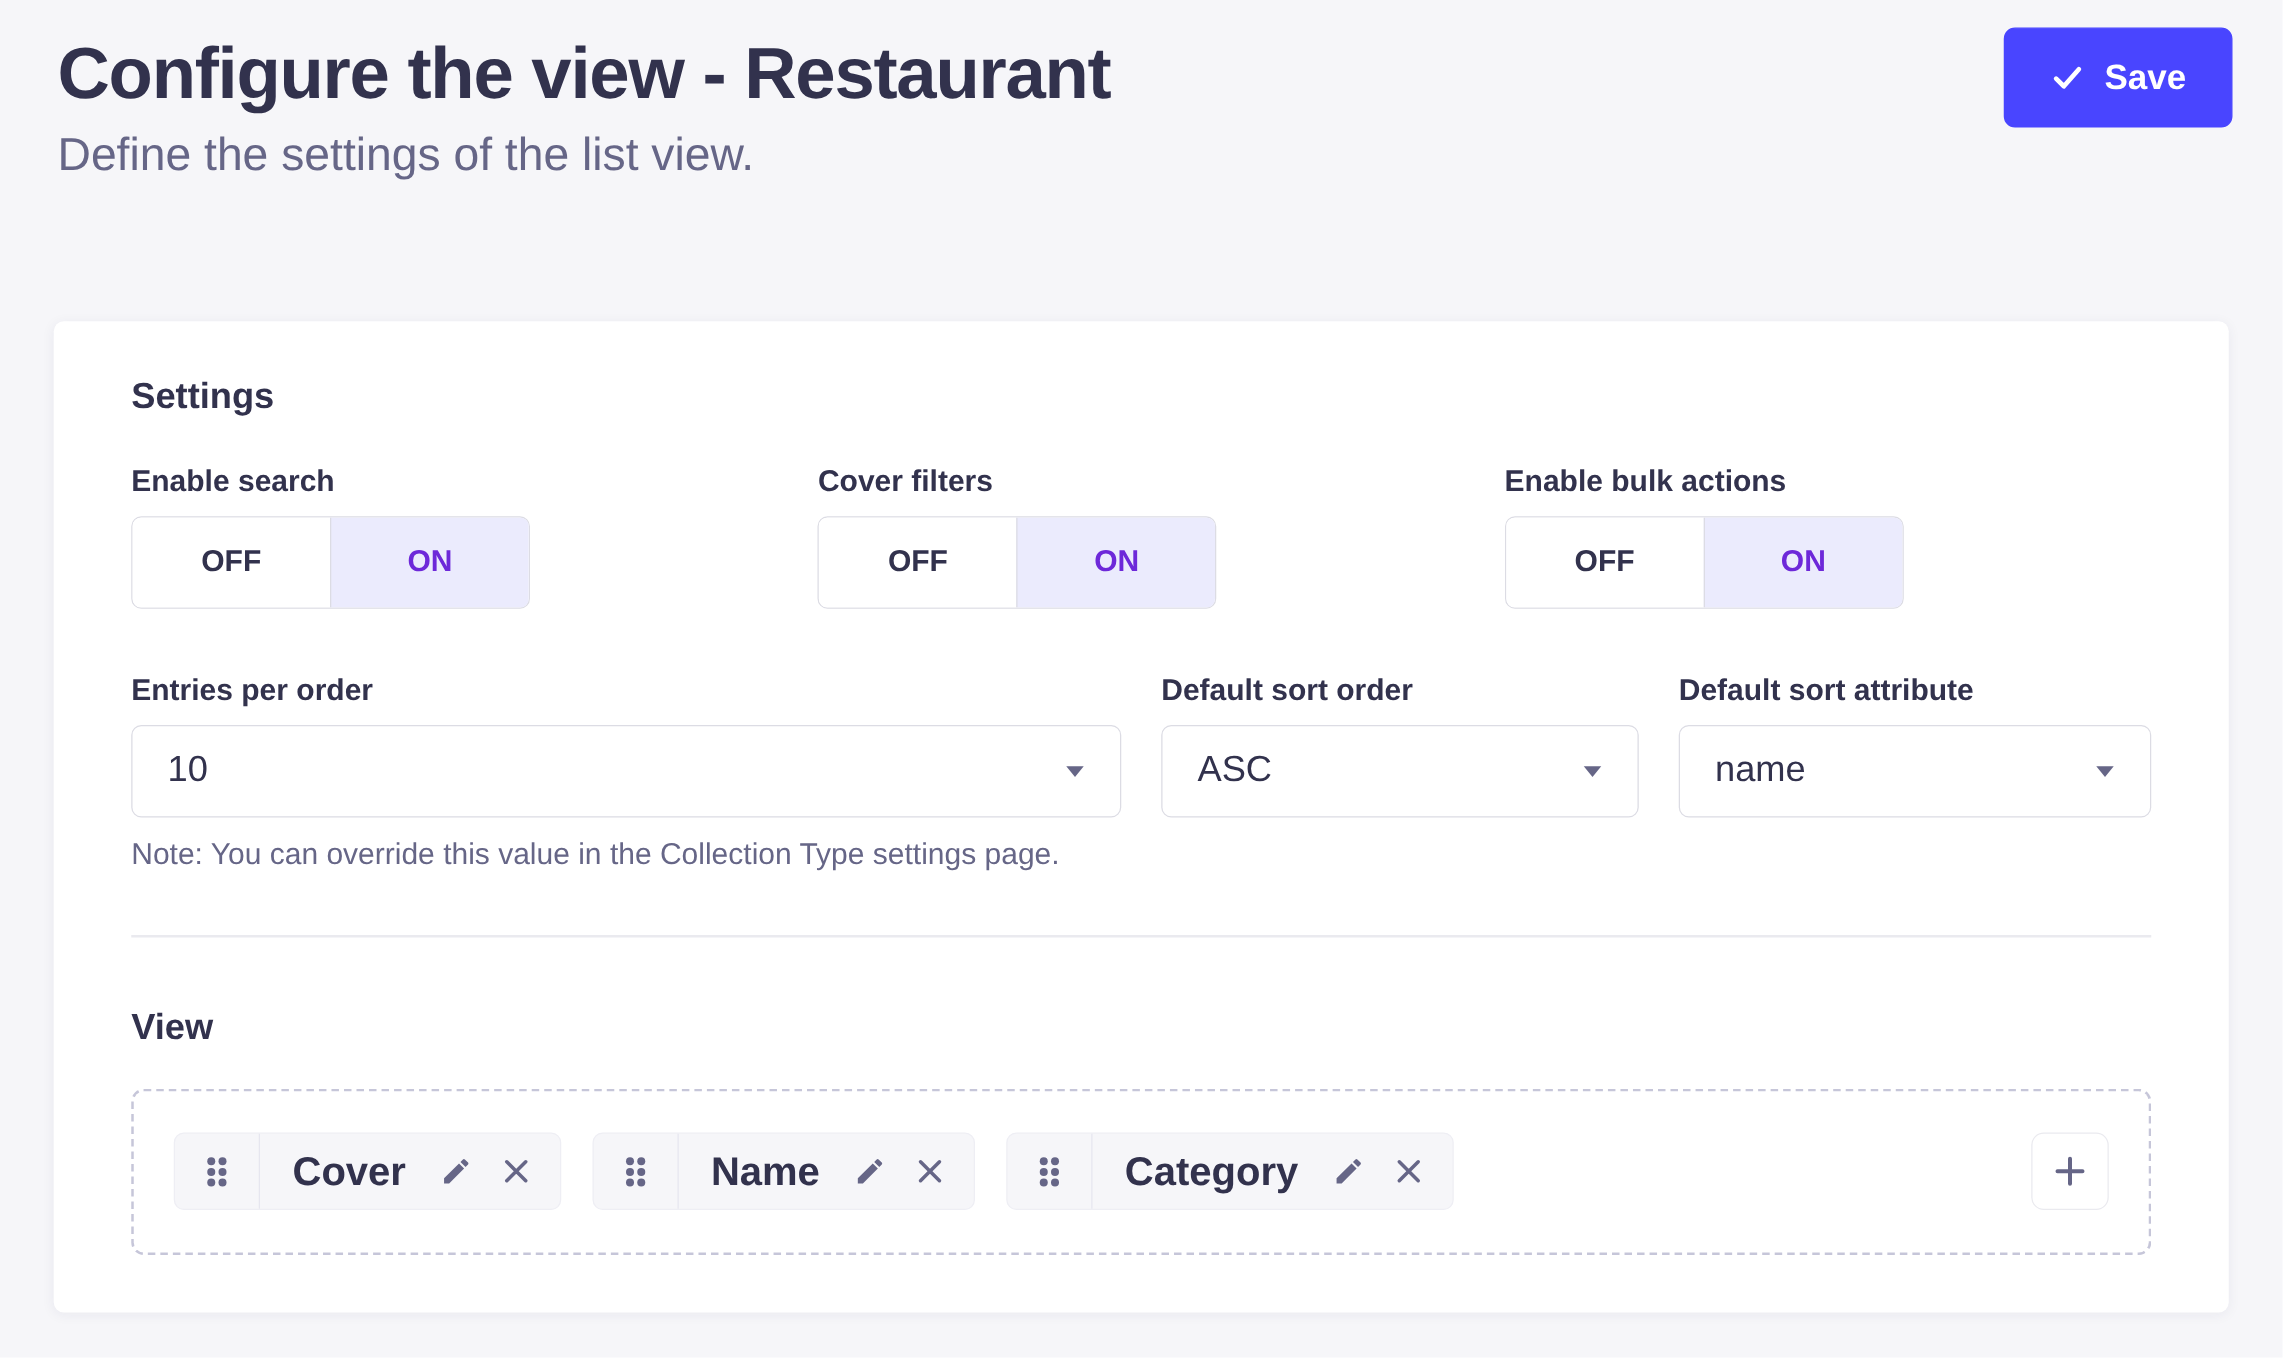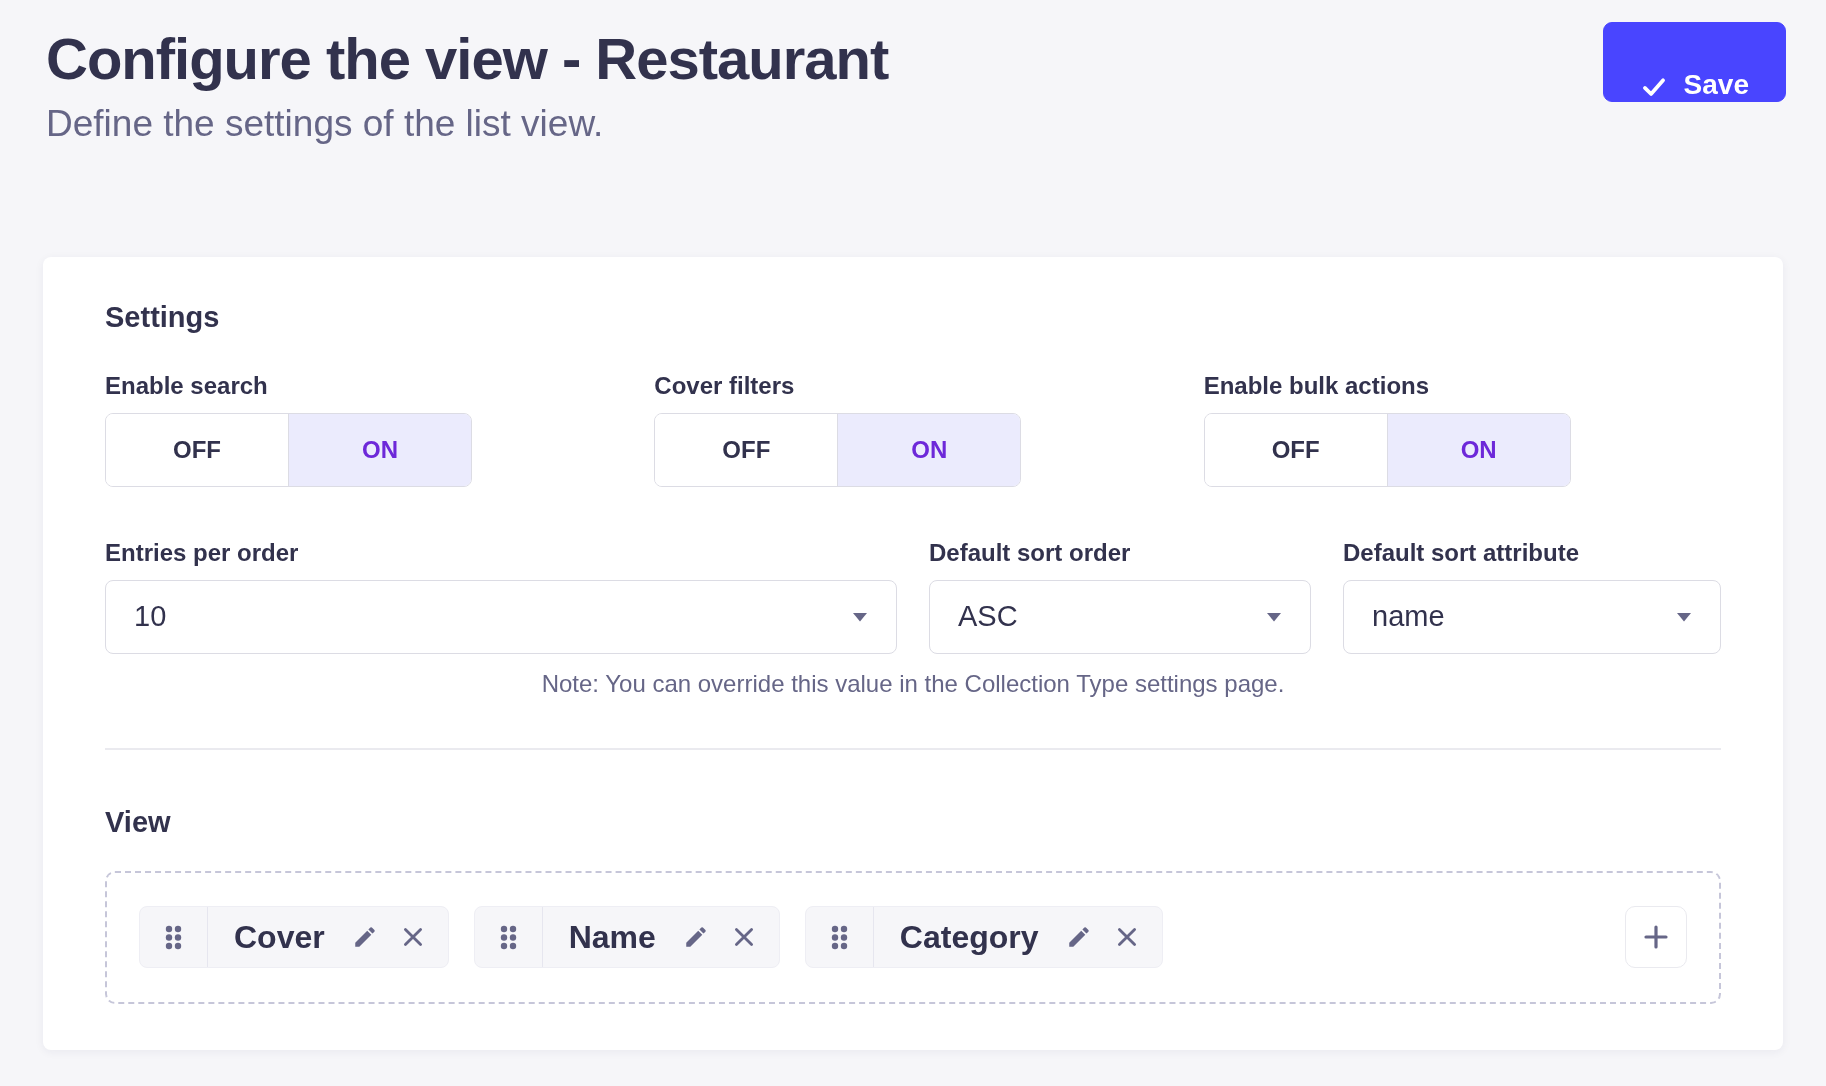--- a/index.html
+++ b/index.html
@@ -15,40 +15,40 @@
   .page-title {
     margin:0; font-size:58px; font-weight:700; letter-spacing:-1px;
     color:#32324d; line-height:1.15;
   }
   .page-subtitle { margin:10px 0 0; font-size:37px; color:#666687; }
   .save-button {
     position:absolute; top:22px; right:40px;
     height:80px; padding:0 36px;
     background:#4945ff; border:1px solid #4945ff; border-radius:9px;
     color:#fff; font-size:28px; font-weight:700;
-    display:flex; align-items:flex-end; gap:16px;
+    display:flex; align-items:center; gap:16px;
     font-family:inherit; cursor:pointer;
   }
   .card {
     margin:112px 43px 0;
     background:#ffffff; border-radius:8px;
     box-shadow:0 2px 10px rgba(33,33,82,0.06);
     padding:44px 62px 46px;
   }
   .section-heading { margin:0; font-size:29px; font-weight:700; color:#32324d; }
   .toggles-row {
     display:grid; grid-template-columns:repeat(3,1fr); column-gap:32px;
     margin-top:38px;
   }
   .field-label {
     display:block; font-size:24px; font-weight:700; color:#32324d;
     margin-bottom:13px;
   }
   .toggle {
-    display:flex; width:367px; height:74px;
+    display:flex; width:319px; height:74px;
     border:1px solid #dcdce4; border-radius:8px;
     overflow:hidden; background:#fff;
   }
   .toggle .seg {
     flex:1; display:flex; align-items:center; justify-content:center;
     font-size:24px; font-weight:700; color:#32324d;
     background:#fff; border:none; font-family:inherit; cursor:pointer;
   }
   .toggle .seg + .seg { border-left:1px solid #dcdce4; }
   .toggle .seg.active { background:#ebebfd; color:#6d28d9; }
@@ -56,21 +56,21 @@
     display:grid; grid-template-columns:792px 382px 378px; column-gap:32px;
     margin-top:52px;
   }
   .select-box {
     height:74px; width:100%;
     border:1px solid #dcdce4; border-radius:8px; background:#fff;
     display:flex; align-items:center; justify-content:space-between;
     padding:0 28px; font-family:inherit; cursor:pointer;
   }
   .select-value { font-size:29px; color:#32324d; }
-  .note { margin:16px 0 0; font-size:24px; color:#666687;text-align:center; }
+  .note { margin:16px 0 0; font-size:24px; color:#666687; }
   .divider { border:none; border-top:2px solid #eaeaef; margin:50px 0 0; }
   .view-heading { margin-top:56px; }
   .drop-zone {
     margin-top:32px; height:133px;
     border:2px dashed #c6c6d9; border-radius:10px;
     display:flex; align-items:center; padding:0 32px;
   }
   .chip {
     display:flex; align-items:center; height:62px;
     background:#f6f6f9; border:1px solid #eeeef4; border-radius:8px;

